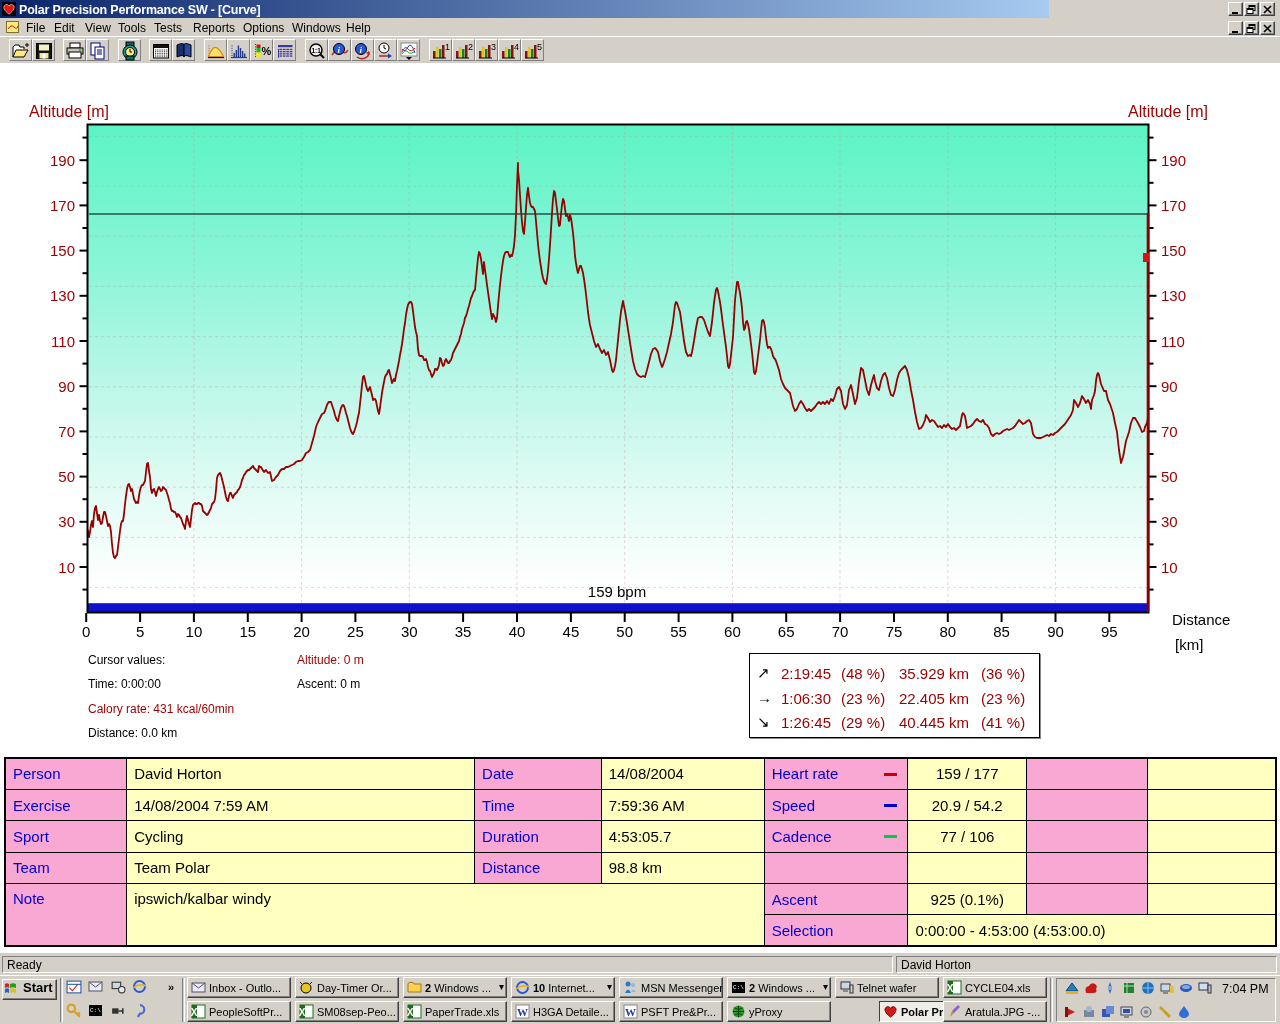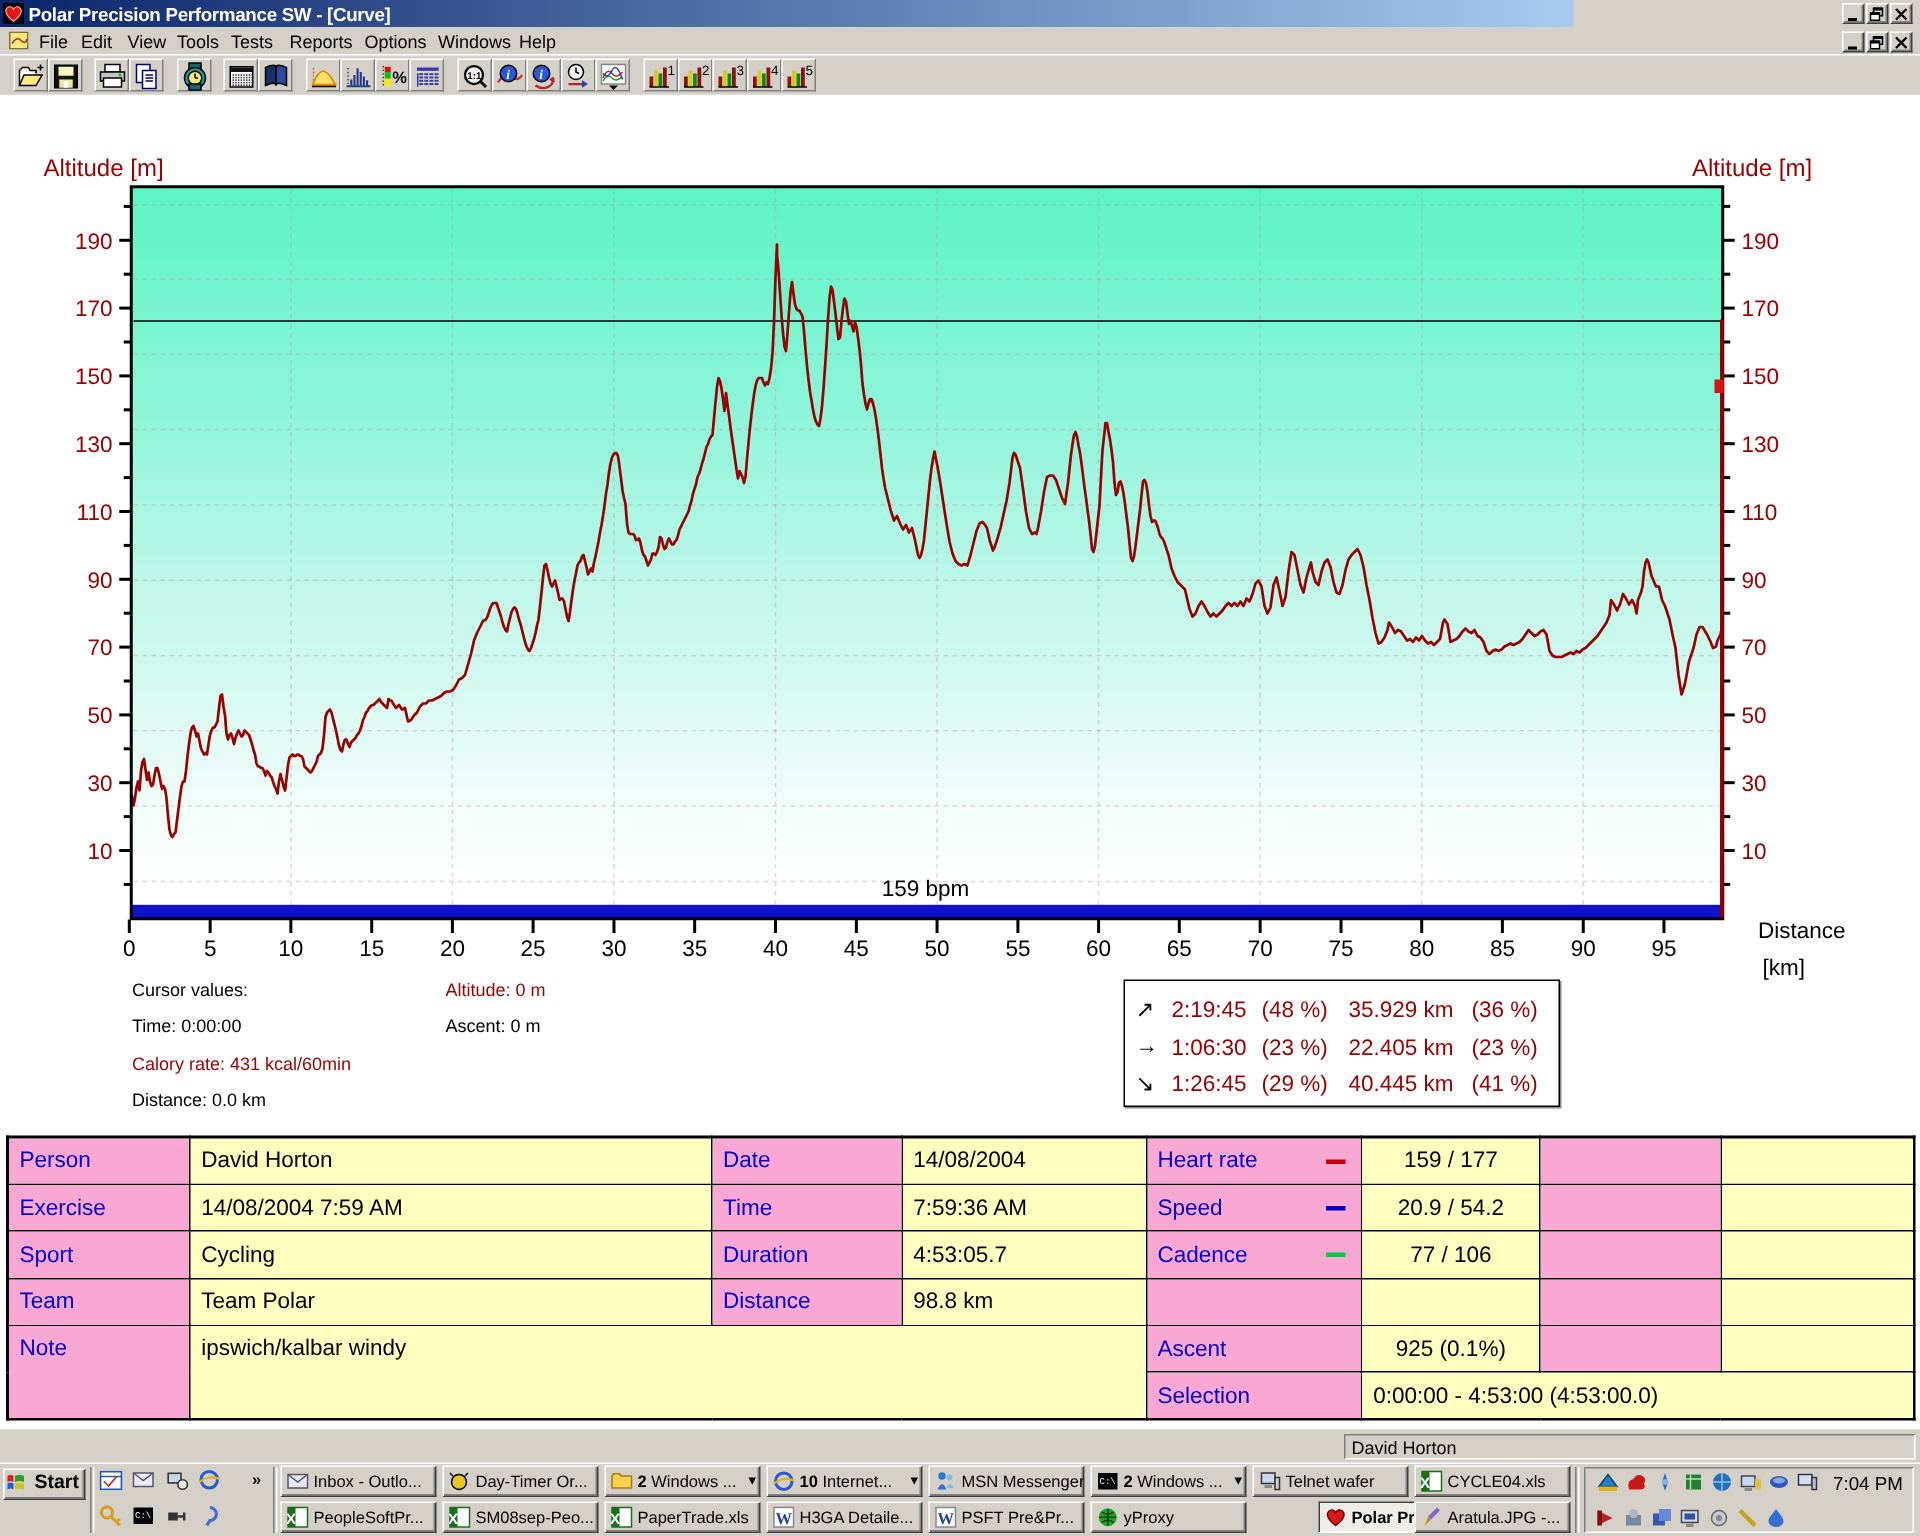--- a/index.html
+++ b/index.html
@@ -588,20 +588,21 @@
 <td class="g"></td>
         <td class="y"></td>
       </tr>
 <tr>
 <td class="g lab">Selection</td>
         <td class="y" colspan="3">0:00:00 - 4:53:00 (4:53:00.0)</td>
       </tr>
 </tbody>
   </table>
 <div id="statusbar">
+<div class="panel" style="left:2px;width:891px">Ready</div>
 <div class="panel" style="left:896px;width:381px">David Horton</div>
 </div>
 <div id="taskbar">
 <div id="startbtn"><svg width="18" height="15" viewBox="0 0 18 15" style="vertical-align:-3px;margin-right:2px">
         <path d="M2 4 Q4 2.5 6 4 L6 8 Q4 6.5 2 8 Z" fill="#d82020"></path>
         <path d="M7 4 Q10 2.5 13 4 L13 8 Q10 6.5 7 8 Z" fill="#20a020"></path>
         <path d="M2 9 Q4 7.5 6 9 L6 13 Q4 11.5 2 13 Z" fill="#2060d8"></path>
         <path d="M7 9 Q10 7.5 13 9 L13 13 Q10 11.5 7 13 Z" fill="#d8c020"></path>
       </svg>Start</div>
 <div class="vsep" style="left:60px"></div>

